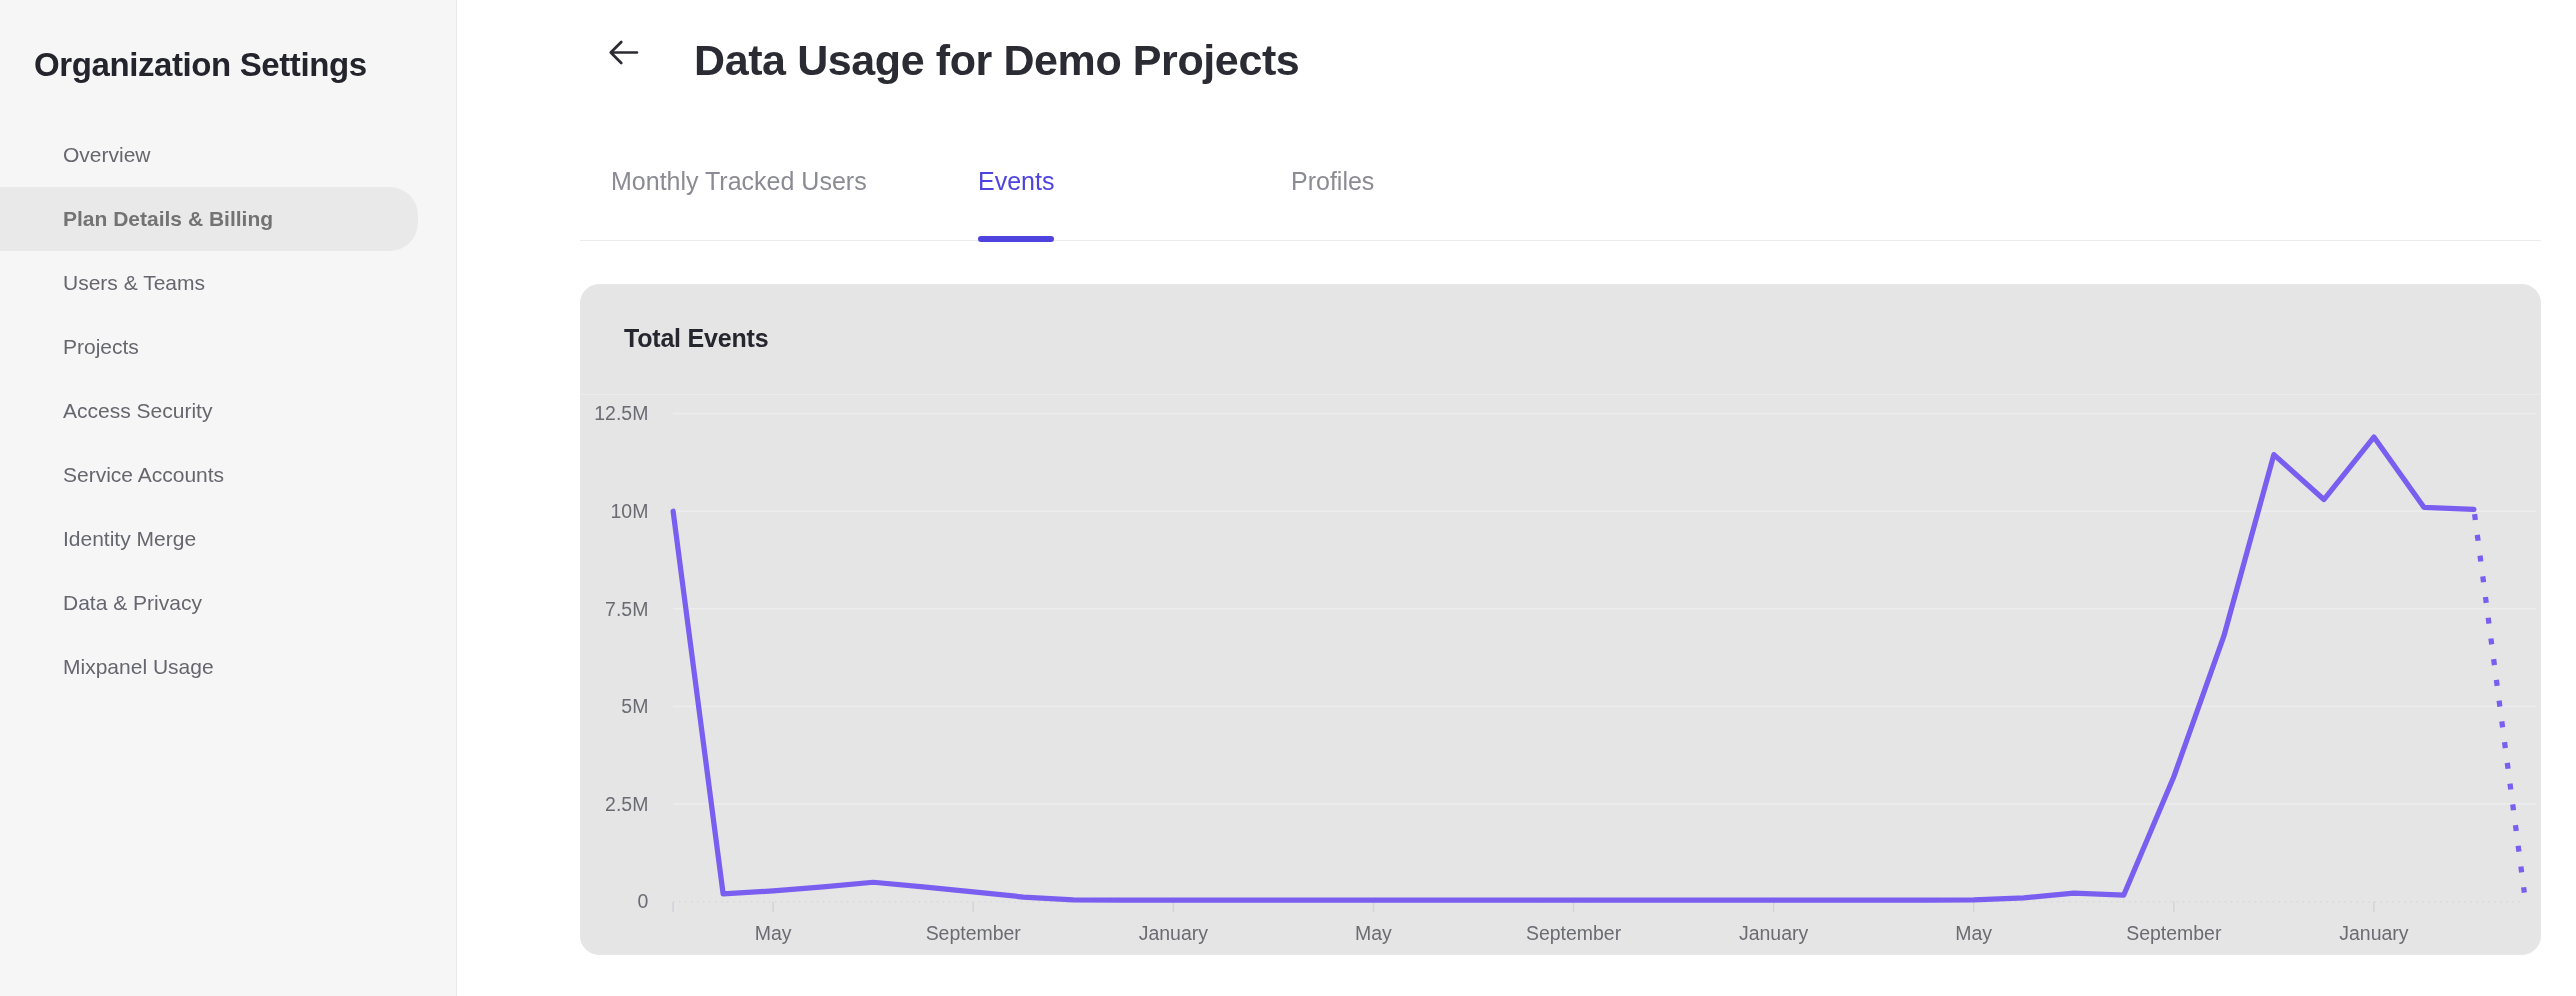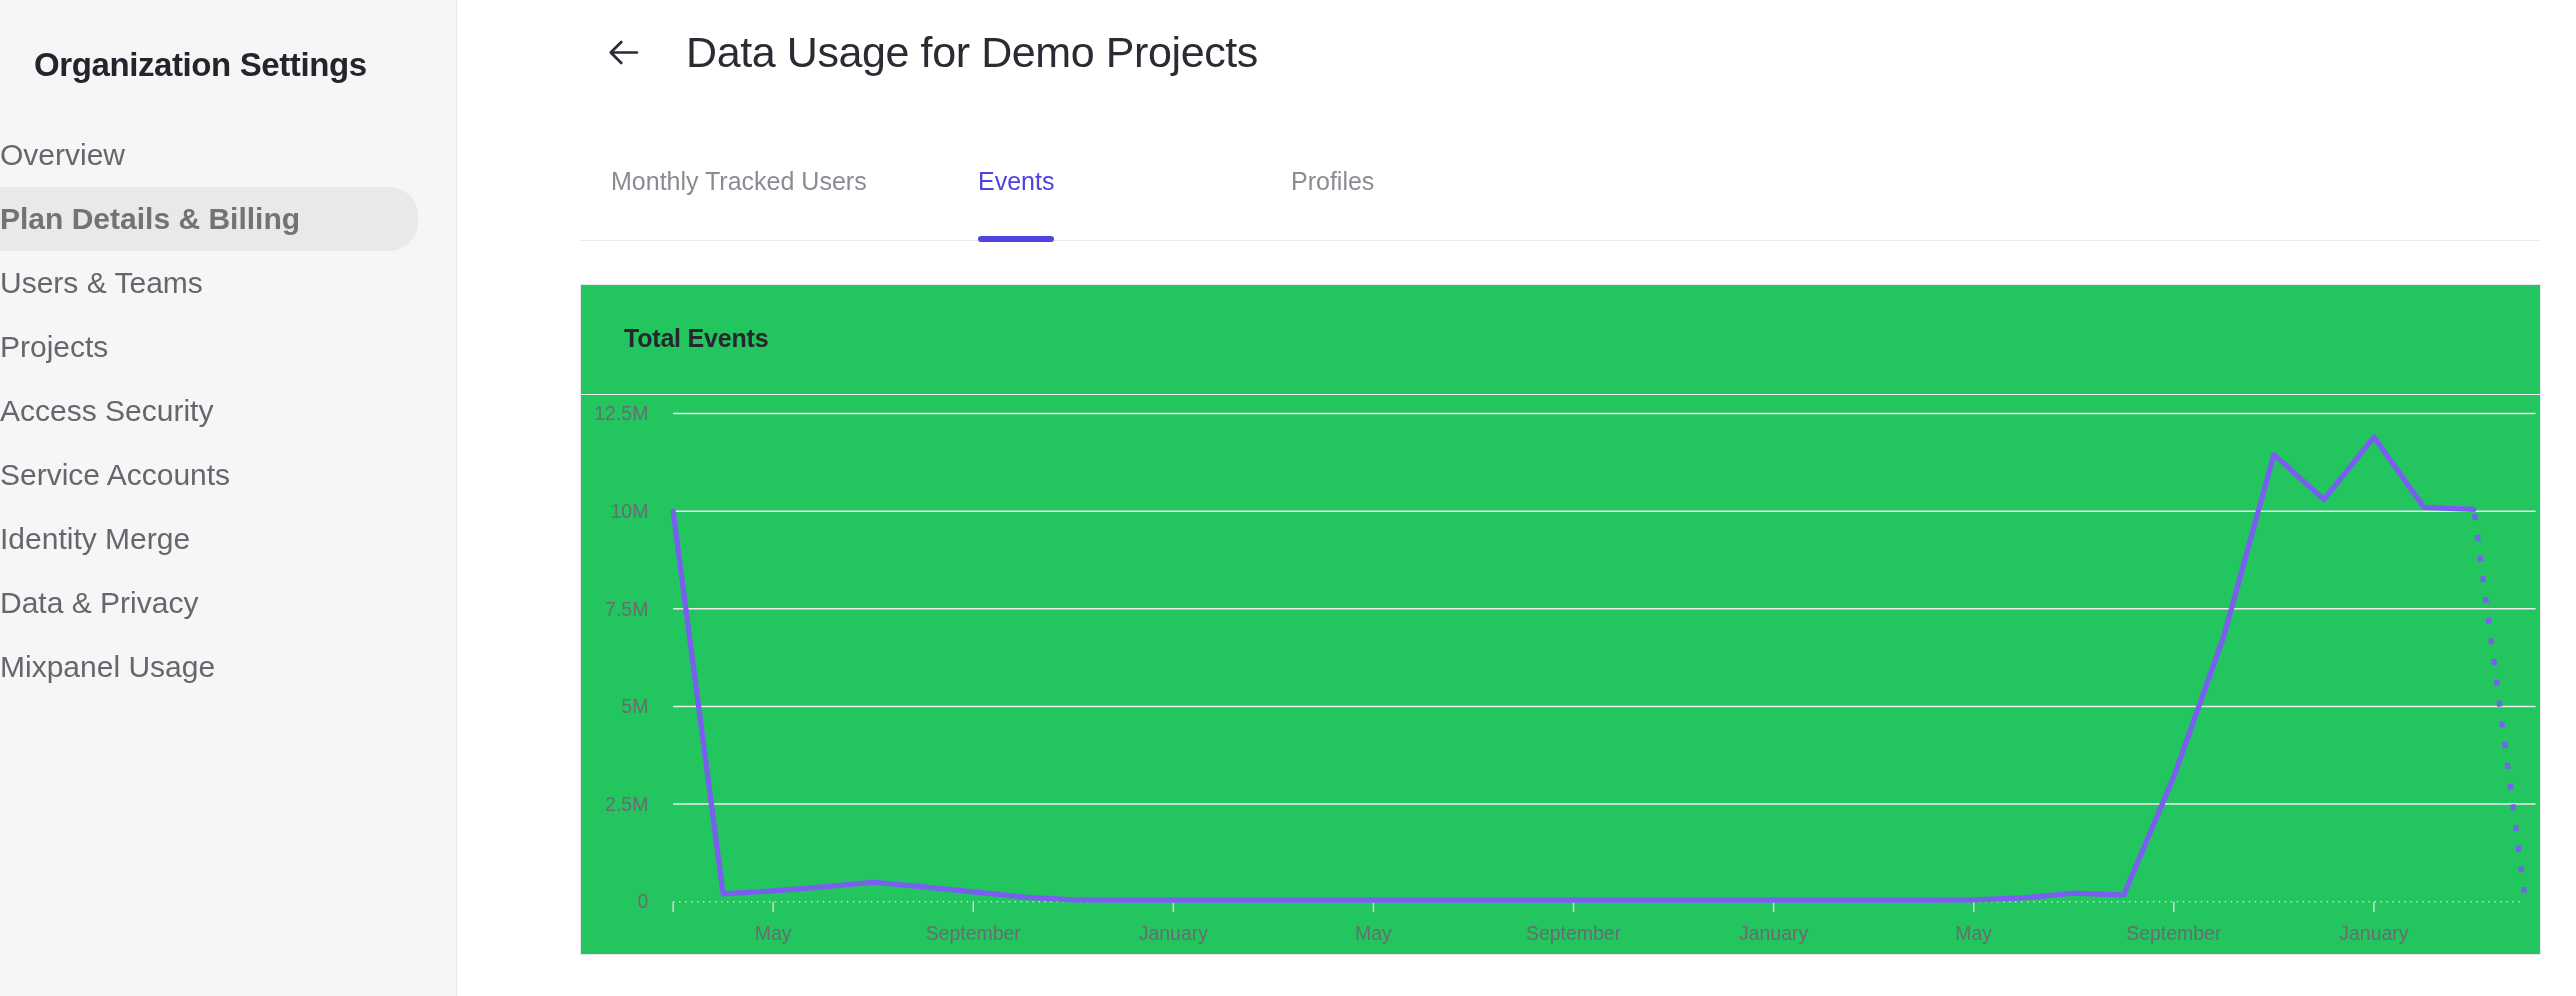--- a/index.html
+++ b/index.html
@@ -23,21 +23,22 @@
   .sidebar h1 {
     margin: 46px 0 39px 34px;
     font-size: 33px;
     font-weight: bold;
     color: #24242c;
     letter-spacing: -0.4px;
   }
   .side-item {
     height: 64px;
     line-height: 64px;
-    font-size: 30px;
+    padding-left: 63px;
+    font-size: 21px;
     color: #66666e;
     width: 418px;
     cursor: pointer;
     white-space: nowrap;
   }
   .side-item.selected {
     background: #e9e9ea;
     border-radius: 0 28.4px 28.4px 0;
     color: #737373;
     font-weight: 700;
@@ -47,23 +48,23 @@
   .main { position: absolute; left:457px; top:0; right:0; bottom:0; }
 
   .back-btn {
     position: absolute; left: 147px; top: 33px;
     width: 39px; height: 39px;
     background: none; border: none; padding: 0;
     cursor: pointer;
   }
   .page-title {
     position: absolute; left: 225px; top: 24px;
-    margin: 4px;
+    margin: 12px;
     font-size: 43px;
-    font-weight: normal;
+    font-weight: bold;
     color: #2b2b33;
     letter-spacing: -0.4px;
   }
 
   .tabbar {
     position: absolute; left: 123px; right: 35px; top: 150px;
     height: 91px;
     border-bottom: 1.5px solid #ececee;
   }
   .tab {
@@ -82,23 +83,23 @@
     content: "";
     position: absolute; left: 0; right: 0; bottom: -2.2px;
     height: 6px; border-radius: 3px;
     background: var(--accent);
   }
 
   
   .card {
     position: absolute; left: 123px; right: 35px; top: 284px;
     height: 671px;
-    background: #22c55e;
+    background: #e5e5e5;
     border: 1.5px solid #e7e7e9;
-    border-radius: 1px;
+    border-radius: 19px;
   }
   .card-header {
     height: 110px;
     border-bottom: 1.5px solid #ececee;
   }
   .card-header h3 {
     margin: 0; padding: 39px 0 0 43px;
     font-size: 25px;
     font-weight: bold;
     color: #26262e;

